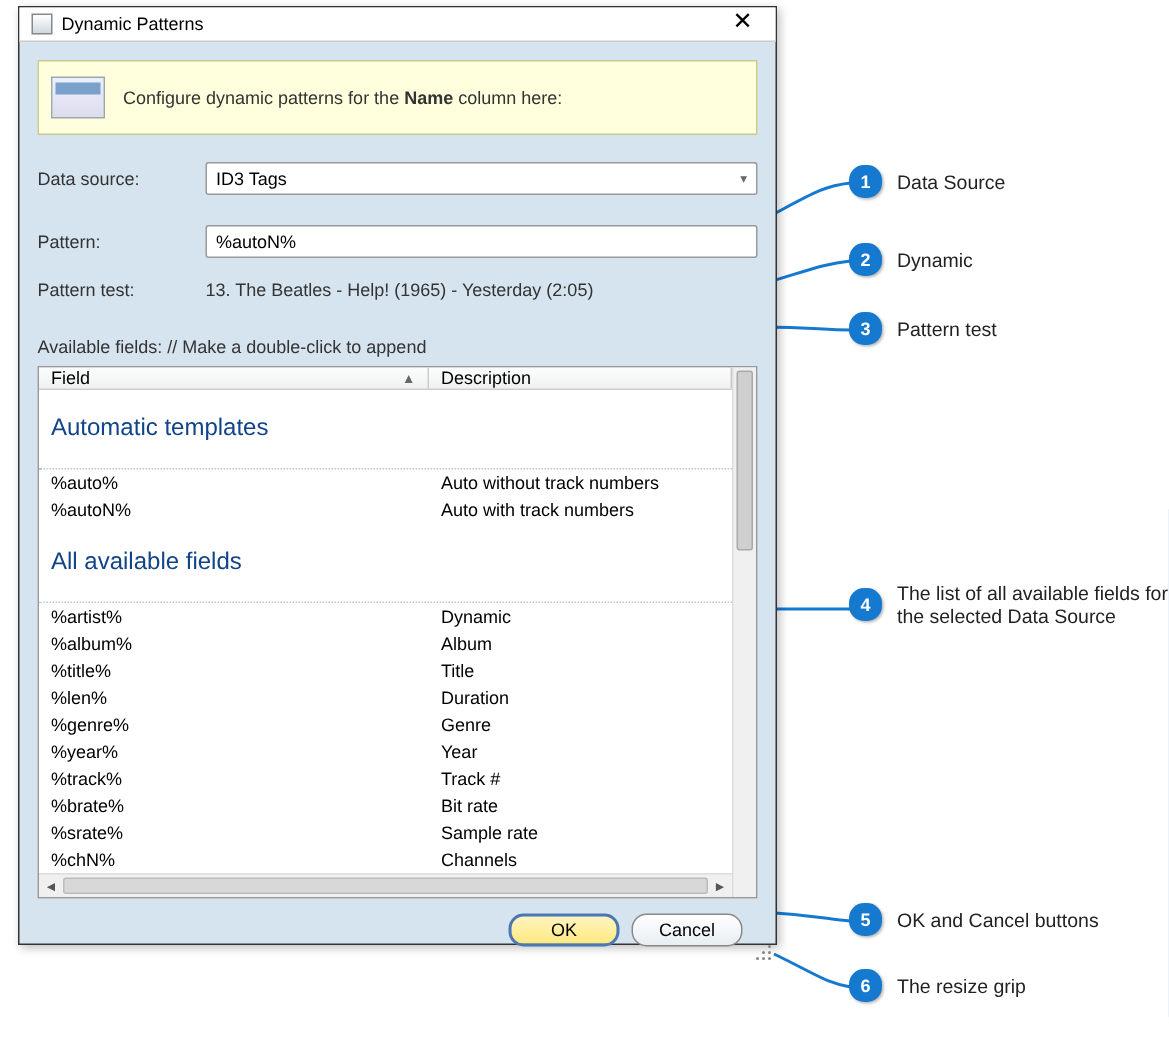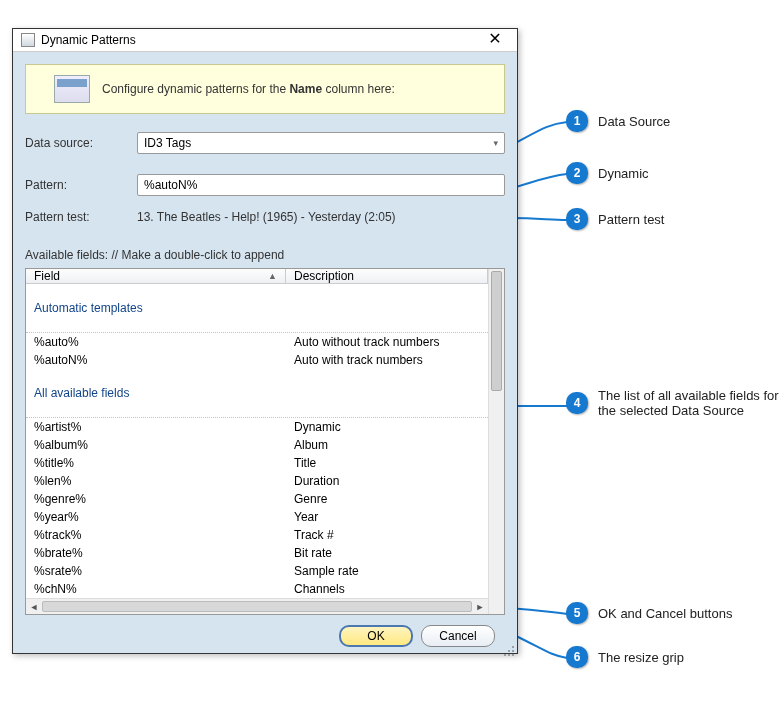--- a/index.html
+++ b/index.html
@@ -2,21 +2,21 @@
 <html><head>
 <meta charset="utf-8">
 <style>
   * { box-sizing: border-box; margin: 0; padding: 0; }
   body { font-family: "Segoe UI", Tahoma, sans-serif; font-size: 12px; background: #fff; width: 779px; height: 701px; position: relative; }
   
   .canvas { position: absolute; left: 0; top: 0; right: 0; bottom: 0; }
 
   .dialog {
     position: absolute;
-    left: 12px; top: 28px;
+    left: 12px; top: 4px;
     width: 506px; height: 626px;
     border: 1px solid #333;
     background: #d6e4f0;
     box-shadow: 2px 2px 6px rgba(0,0,0,0.25);
     display: flex; flex-direction: column;
   }
   .titlebar {
     height: 30px;
     background: #fff;
     border-bottom: 1px solid #ccc;
@@ -37,21 +37,21 @@
   }
   .dialog-body {
     flex: 1;
     padding: 12px;
     display: flex; flex-direction: column;
     position: relative;
   }
   .info-box {
     background: #FFFFDE;
     border: 1px solid #C8C88F;
-    padding: 10px 28px;
+    padding: 10px 8px;
     display: flex; align-items: center;
     margin-bottom: 18px;
   }
   .info-box .info-icon {
     width: 36px; height: 28px;
     border: 1px solid #9aa; background: #fff;
     margin-right: 12px;
     background-image: linear-gradient(#eef,#dde);
     position: relative;
   }
@@ -122,21 +122,21 @@
   .hcell.col2 { flex: 1; }
   .sort-arrow { margin-left: auto; font-size: 9px; color: #666; }
 
   .grid-body {
     flex: 1;
     overflow: hidden;
     padding-bottom: 0;
   }
   .group-row {
     color: #114488;
-    font-size: 12px;
+    font-size: 16px;
     padding: 17px 8px;
     border-bottom: 1px dotted #b8c8dd;
   }
   .data-row {
     display: flex;
     font-size: 12px;
   }
   .data-row .c1 { width: 260px; padding: 2px 8px; }
   .data-row .c2 { flex: 1; padding: 2px 8px; }
 

